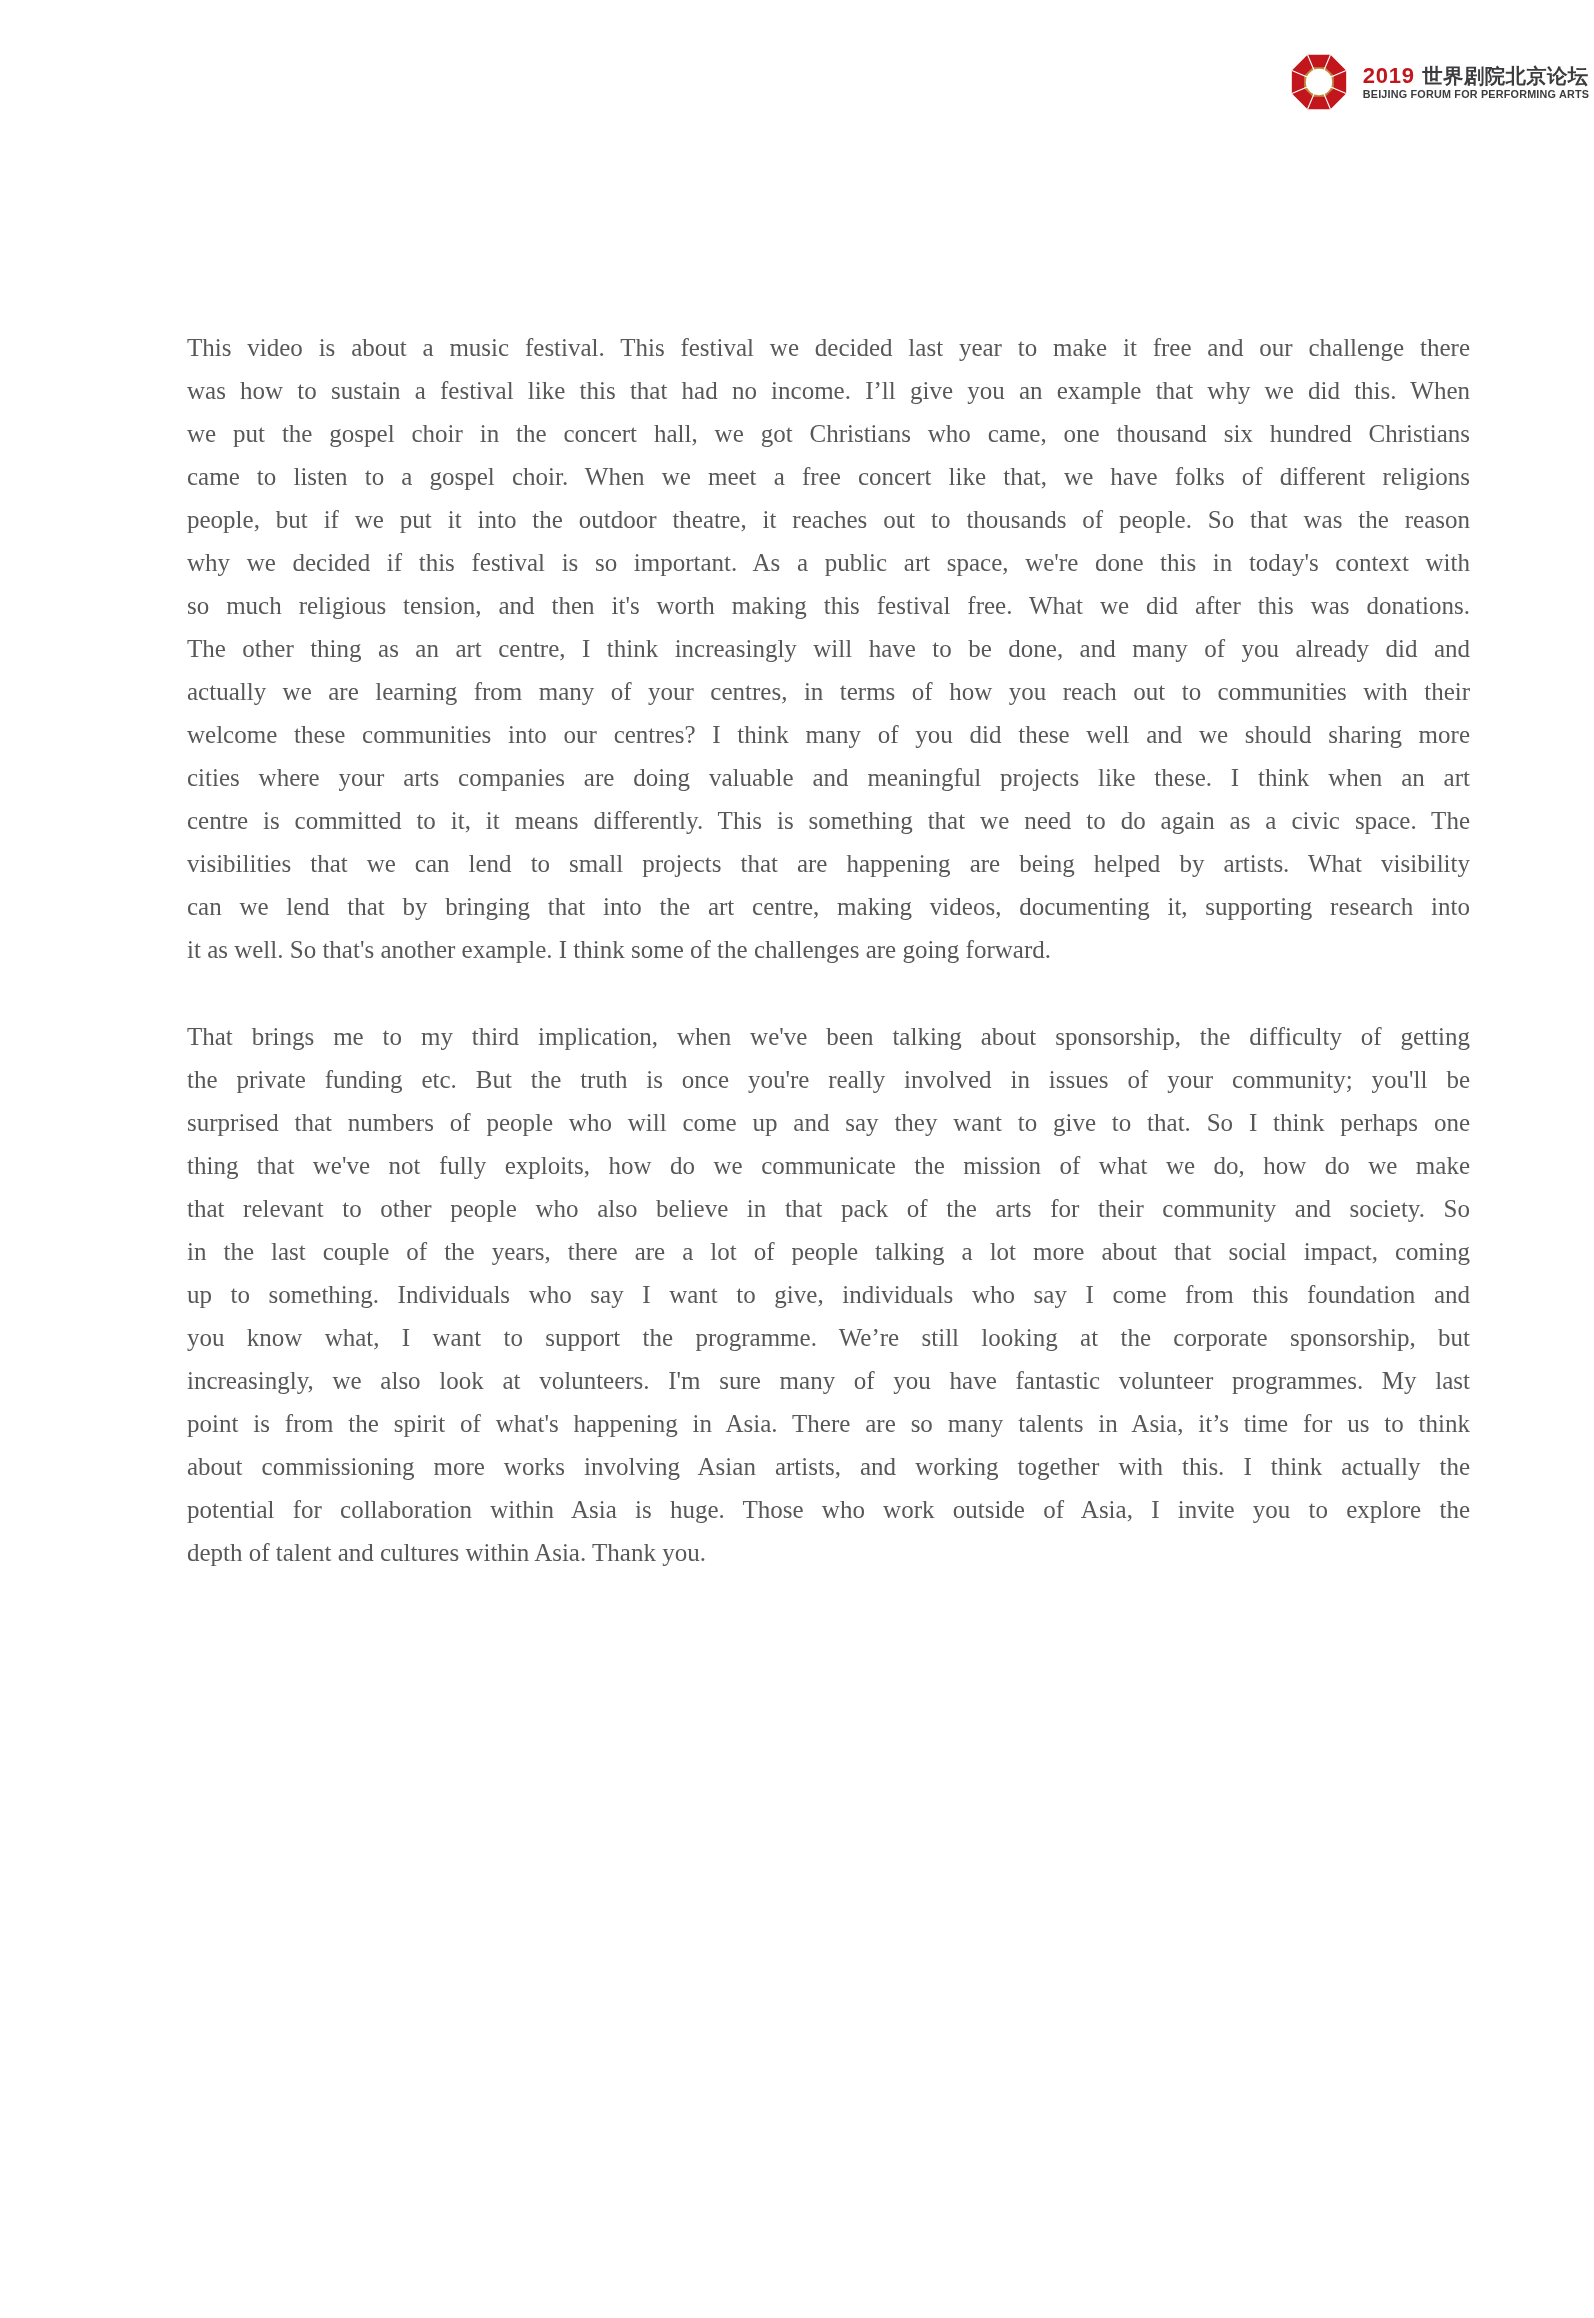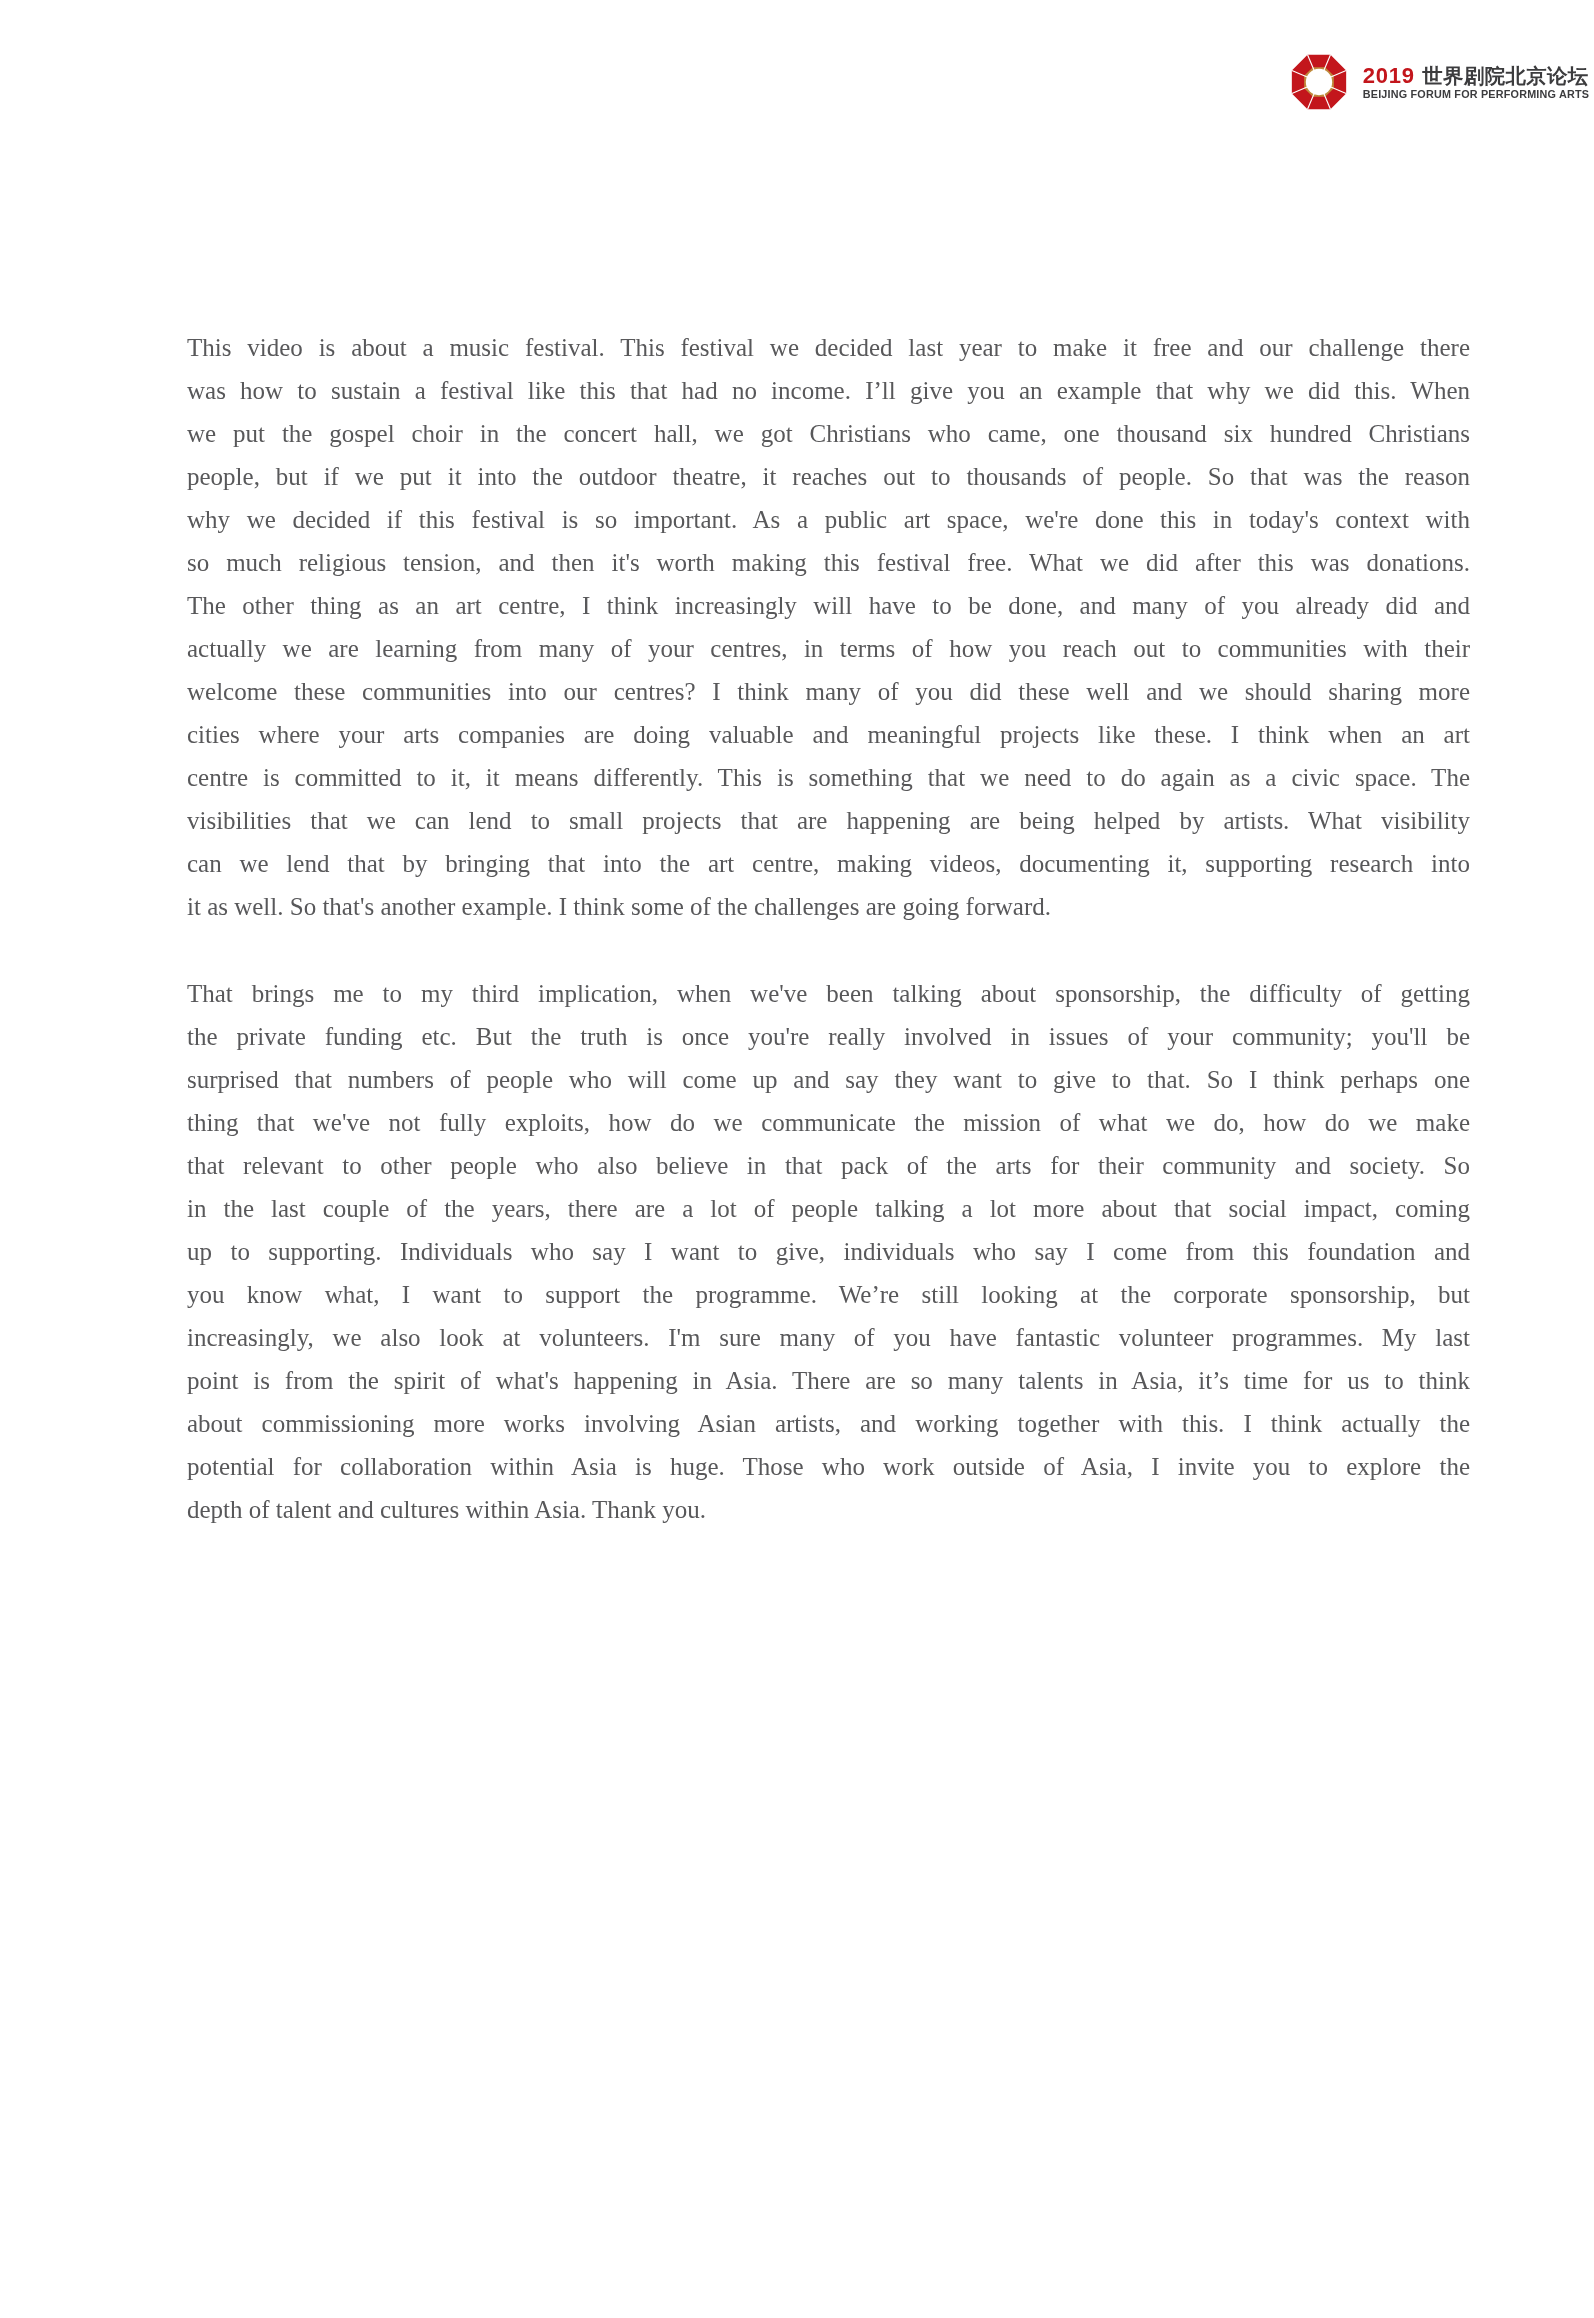--- a/index.html
+++ b/index.html
@@ -82,40 +82,41 @@
       </div>
       <div class="logo-line2">BEIJING FORUM FOR PERFORMING ARTS</div>
     </div>
   </div>
 
   <div class="content">
       <div class="para">
         <div class="tline">This video is about a music festival. This festival we decided last year to make it free and our challenge there</div>
         <div class="tline">was how to sustain a festival like this that had no income. I’ll give you an example that why we did this. When</div>
         <div class="tline">we put the gospel choir in the concert hall, we got Christians who came, one thousand six hundred Christians</div>
+        <div class="tline">came to listen to a gospel choir. When we meet a free concert like that, we have folks of different religions</div>
         <div class="tline">people, but if we put it into the outdoor theatre, it reaches out to thousands of people. So that was the reason</div>
         <div class="tline">why we decided if this festival is so important. As a public art space, we're done this in today's context with</div>
         <div class="tline">so much religious tension, and then it's worth making this festival free. What we did after this was donations.</div>
         <div class="tline">The other thing as an art centre, I think increasingly will have to be done, and many of you already did and</div>
         <div class="tline">actually we are learning from many of your centres, in terms of how you reach out to communities with their</div>
         <div class="tline">welcome these communities into our centres? I think many of you did these well and we should sharing more</div>
         <div class="tline">cities where your arts companies are doing valuable and meaningful projects like these. I think when an art</div>
         <div class="tline">centre is committed to it, it means differently. This is something that we need to do again as a civic space. The</div>
         <div class="tline">visibilities that we can lend to small projects that are happening are being helped by artists. What visibility</div>
         <div class="tline">can we lend that by bringing that into the art centre, making videos, documenting it, supporting research into</div>
         <div class="tline last">it as well. So that's another example. I think some of the challenges are going forward.</div>
       </div>
       <div class="para">
         <div class="tline">That brings me to my third implication, when we've been talking about sponsorship, the difficulty of getting</div>
         <div class="tline">the private funding etc. But the truth is once you're really involved in issues of your community; you'll be</div>
         <div class="tline">surprised that numbers of people who will come up and say they want to give to that. So I think perhaps one</div>
         <div class="tline">thing that we've not fully exploits, how do we communicate the mission of what we do, how do we make</div>
         <div class="tline">that relevant to other people who also believe in that pack of the arts for their community and society. So</div>
         <div class="tline">in the last couple of the years, there are a lot of people talking a lot more about that social impact, coming</div>
-        <div class="tline">up to supporting. Individuals who say I want to give, individuals who say I come from this foundation and</div>
+        <div class="tline">up to something. Individuals who say I want to give, individuals who say I come from this foundation and</div>
         <div class="tline">you know what, I want to support the programme. We’re still looking at the corporate sponsorship, but</div>
         <div class="tline">increasingly, we also look at volunteers. I'm sure many of you have fantastic volunteer programmes. My last</div>
         <div class="tline">point is from the spirit of what's happening in Asia. There are so many talents in Asia, it’s time for us to think</div>
         <div class="tline">about commissioning more works involving Asian artists, and working together with this. I think actually the</div>
         <div class="tline">potential for collaboration within Asia is huge. Those who work outside of Asia, I invite you to explore the</div>
         <div class="tline last">depth of talent and cultures within Asia. Thank you.</div>
       </div>
     </div>
 
   <div class="footer-rule"></div>

